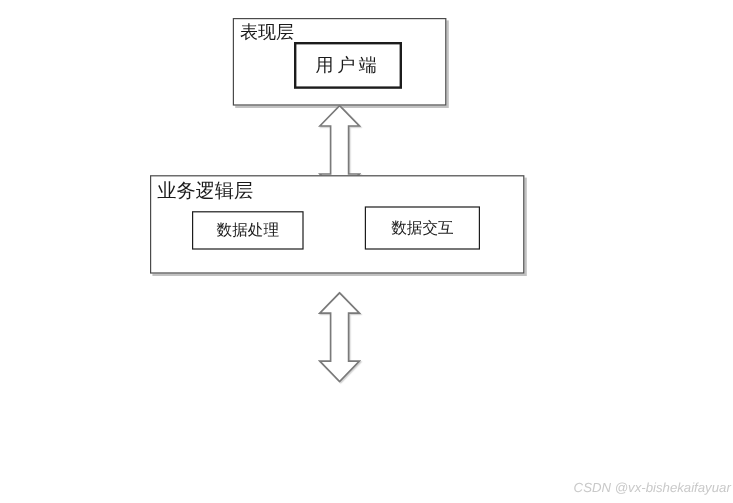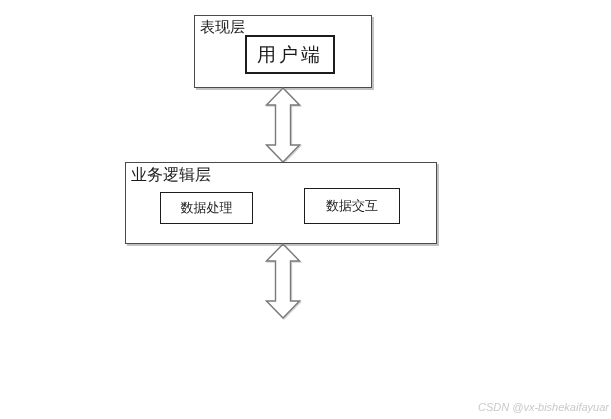--- a/index.html
+++ b/index.html
@@ -25,36 +25,36 @@
   }
   .layer-box .layer-label {
     position: absolute;
     top: 2px;
     left: 5px;
     font-size: 15px;
     color: #1a1a1a;
     white-space: nowrap;
   }
   #layer-presentation { left: 194px; top: 15px;  width: 178px; height: 73px; }
-  #layer-business     { left: 125px; top: 162px; width: 312px; height: 82px; }
+  #layer-business     { left: 125px; top: 146px; width: 312px; height: 82px; }
   #layer-data         { left: 199px; top: 318px; width: 175px; height: 89px; }
   #layer-business .layer-label { font-size: 16px; }
 
   
   .component-box {
     position: absolute;
     background: #ffffff;
     border: 2px solid #1c1c1c;
     box-sizing: border-box;
     display: flex;
     align-items: center;
     justify-content: center;
     color: #1a1a1a;
   }
-  #box-client { left: 50px;  top: 19px; width: 90px;  height: 39px; font-size: 19px; letter-spacing: 3px; }
+  #box-client { left: 50px;  top: 19px; width: 90px;  height: 39px; font-size: 15px; letter-spacing: 3px; }
   #box-proc   { left: 34px;  top: 29px; width: 93px;  height: 32px; font-size: 13px; border-width: 1px; }
   #box-inter  { left: 178px; top: 25px; width: 96px;  height: 36px; font-size: 13px; border-width: 1px; }
   #box-mysql  { left: 37px;  top: 28px; width: 109px; height: 37px; font-size: 16px;
                 font-family: "Liberation Mono", "DejaVu Sans Mono", monospace; }
 
   
   .connector {
     position: absolute;
     width: 36px;
     height: 76px;

